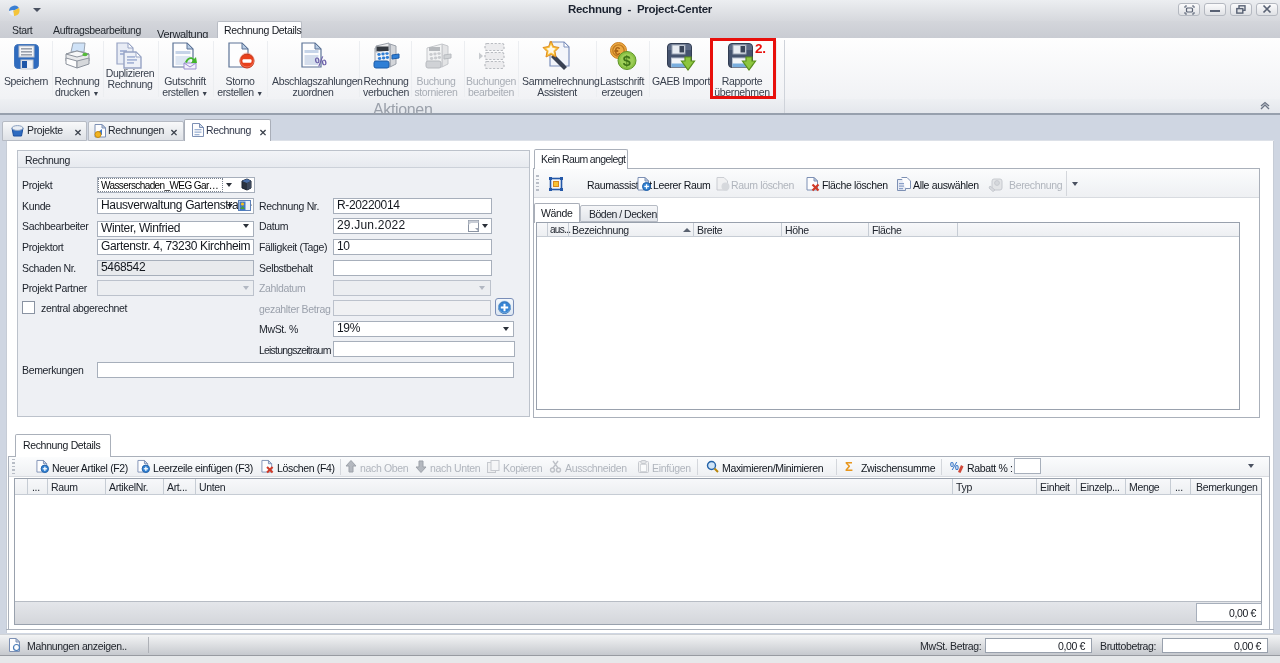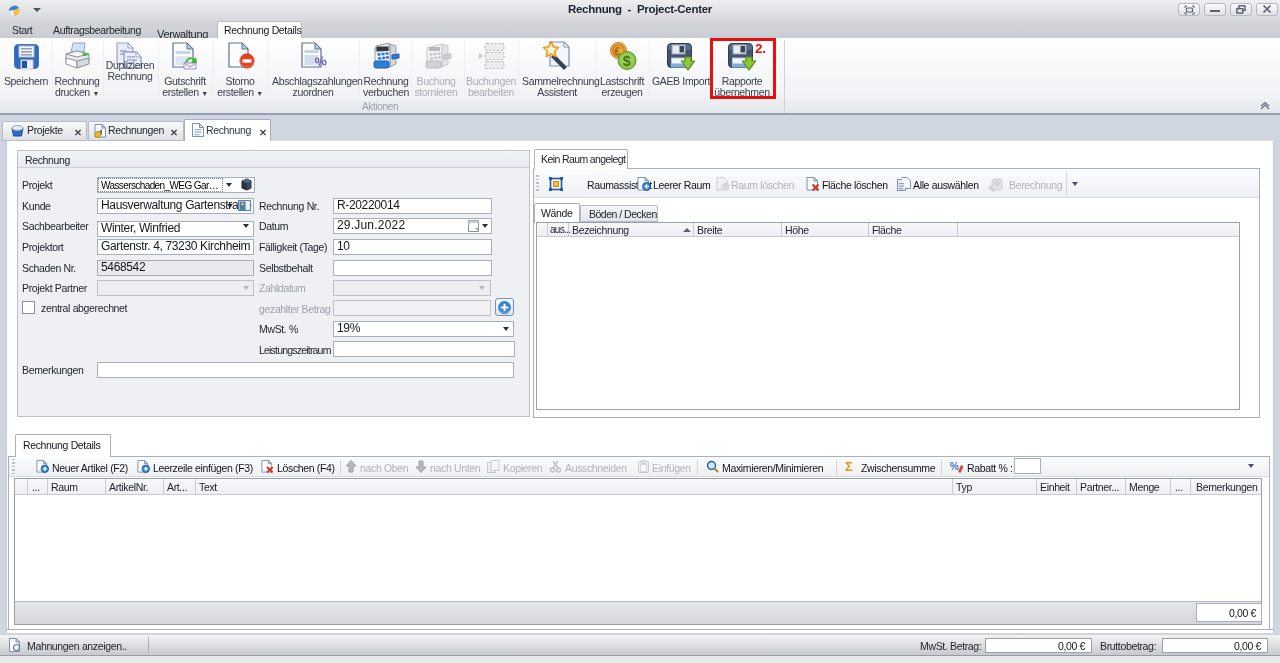--- a/index.html
+++ b/index.html
@@ -47,21 +47,21 @@
 
 <div class="abs" style="left:12px;top:24px;font-size:10.5px;color:#23282f">Start</div>
 <div class="abs" style="left:53px;top:24px;font-size:10.5px;color:#23282f">Auftragsbearbeitung</div>
 <div class="abs" style="left:157px;top:28px;font-size:11px;color:#23282f">Verwaltung</div>
 <div class="abs" style="left:217px;top:21px;width:85px;height:17px;background:#fdfdfe;border:1px solid #b8bcc4;border-bottom:none;border-radius:2px 2px 0 0"></div>
 <div class="abs" style="left:224px;top:24px;font-size:10.5px;color:#14181f">Rechnung Details</div>
 
 <div class="abs" style="left:0;top:38px;width:1280px;height:61px;background:linear-gradient(#fefefe,#f1f2f5)"></div>
 <div class="abs" style="left:0;top:99px;width:1280px;height:14px;background:linear-gradient(#eef0f3,#e4e7ec)"></div>
 <div class="abs" style="left:0;top:113px;width:1280px;height:2px;background:#97a0ad"></div>
-<div class="abs" style="left:362px;top:101px;font-size:10px;color:#9aa0aa">Aktionen</div>
+<div class="abs" style="left:373px;top:101px;font-size:16px;color:#9aa0aa">Aktionen</div>
 <div class="abs" style="left:784px;top:40px;width:1px;height:73px;background:#cfd3da"></div>
 
 <svg class="abs" style="left:1260px;top:102px" width="10" height="8" viewBox="0 0 10 8">
     <path d="M1 7 L5 3 L9 7" fill="none" stroke="#6b7484" stroke-width="1.3"></path>
     <path d="M1 4 L5 0.5 L9 4" fill="none" stroke="#6b7484" stroke-width="1.3"></path>
   </svg>
 <div class="abs" style="left:52px;top:41px;width:1px;height:56px;background:#eceef1"></div>
 <div class="abs" style="left:103px;top:41px;width:1px;height:56px;background:#eceef1"></div>
 <div class="abs" style="left:158px;top:41px;width:1px;height:56px;background:#eceef1"></div>
 <div class="abs" style="left:213px;top:41px;width:1px;height:56px;background:#eceef1"></div>
@@ -100,21 +100,21 @@
  <path d="M1 1 L12 1 L17 6 L17 22 L1 22 Z" fill="#e8ecf5" stroke="#97a3c4" stroke-width="1.2"></path>
  <path d="M12 1 L12 6 L17 6 Z" fill="#fafbfd" stroke="#97a3c4"></path>
  <rect x="4" y="8" width="7" height="2" fill="#aab7d8"></rect>
     <rect x="4" y="11" width="9" height="2" fill="#aab7d8"></rect>
  <path d="M8 10 L20 10 L25 15 L25 26 L8 26 Z" fill="#eef1f8" stroke="#97a3c4" stroke-width="1.4"></path>
  <path d="M20 10 L20 15 L25 15 Z" fill="#fff" stroke="#97a3c4"></path>
  <rect x="11" y="14" width="8" height="1.8" fill="#aab7d8"></rect>
     <rect x="11" y="17" width="10" height="1.8" fill="#aab7d8"></rect>
     <rect x="11" y="20" width="7" height="1.8" fill="#aab7d8"></rect>
 </svg>
-<div class="rlbl" style="left:104px;top:60px;width:52px">Duplizieren<br>Rechnung</div>
+<div class="rlbl" style="left:104px;top:68px;width:52px">Duplizieren<br>Rechnung</div>
 
 <svg class="abs" style="left:172px;top:42px" width="27" height="28" viewBox="0 0 27 28">
  <path d="M1 1 L15 1 L21 7 L21 25 L1 25 Z" fill="#fdfdfe" stroke="#5c7396" stroke-width="1.2"></path>
  <path d="M15 1 L15 7 L21 7 Z" fill="#b8cce4" stroke="#5c7396"></path>
  <rect x="3.5" y="9" width="15" height="3" fill="#c6d4e8"></rect>
  <rect x="3.5" y="14" width="15" height="9" fill="#dde6f2"></rect>
  <path d="M12 21 L24 21 L24 27 L12 27 Z" fill="#f2f0fb" stroke="#9b8fd0"></path>
  <path d="M12 21 L18 25 L24 21" fill="none" stroke="#9b8fd0"></path>
  <path d="M13 20 C15 15 20 14 22 17 L24 15 L25 21 L19 21 L21 18 C19 16 16 17 15 21 Z" fill="#43b52c"></path>
 </svg>
@@ -497,24 +497,24 @@
 <div class="abs" style="left:952px;top:479px;width:1px;height:16px;background:#c6ccd4"></div>
 <div class="abs" style="left:1036px;top:479px;width:1px;height:16px;background:#c6ccd4"></div>
 <div class="abs" style="left:1076px;top:479px;width:1px;height:16px;background:#c6ccd4"></div>
 <div class="abs" style="left:1125px;top:479px;width:1px;height:16px;background:#c6ccd4"></div>
 <div class="abs" style="left:1170px;top:479px;width:1px;height:16px;background:#c6ccd4"></div>
 <div class="abs" style="left:1190px;top:479px;width:1px;height:16px;background:#c6ccd4"></div>
 <div class="hcell" style="left:32px;top:481px;width:14px">...</div>
 <div class="hcell" style="left:51px;top:481px;width:52px">Raum</div>
 <div class="hcell" style="left:109px;top:481px;width:52px">ArtikelNr.</div>
 <div class="hcell" style="left:167px;top:481px;width:27px">Art...</div>
-<div class="hcell" style="left:199px;top:481px;width:100px">Text</div>
+<div class="hcell" style="left:199px;top:481px;width:100px">Unten</div>
 <div class="hcell" style="left:956px;top:481px;width:78px">Typ</div>
 <div class="hcell" style="left:1040px;top:481px;width:45px">Einheit</div>
-<div class="hcell" style="left:1080px;top:481px;width:44px">Partner...</div>
+<div class="hcell" style="left:1080px;top:481px;width:44px">Einzelp...</div>
 <div class="hcell" style="left:1129px;top:481px;width:40px">Menge</div>
 <div class="hcell" style="left:1175px;top:481px;width:14px">...</div>
 <div class="hcell" style="left:1196px;top:481px;width:64px">Bemerkungen</div>
 <div class="abs" style="left:15px;top:601px;width:1246px;height:23px;background:linear-gradient(#e4e6ea,#d4d6db);border-top:1px solid #b7bcc4"></div>
 <div class="abs" style="left:1196px;top:603px;width:66px;height:19px;background:#fff;border:1px solid #a7afbb"></div>
 <div class="abs" style="left:1196px;top:607px;width:60px;font-size:10.5px;color:#14181f;text-align:right">0,00 €</div>
 
 <div class="abs" style="left:0;top:634px;width:1280px;height:22px;background:linear-gradient(#f3f4f5,#c6c9ce);border-top:1px solid #d0d3d7;border-bottom:1px solid #989ba1"></div>
 <svg class="abs" style="left:9px;top:638px" width="12" height="14" viewBox="0 0 12 14">
  <path d="M0.5 0.5 L7 0.5 L10.5 4 L10.5 13.5 L0.5 13.5 Z" fill="#fdfdfe" stroke="#7d90b4"></path>

